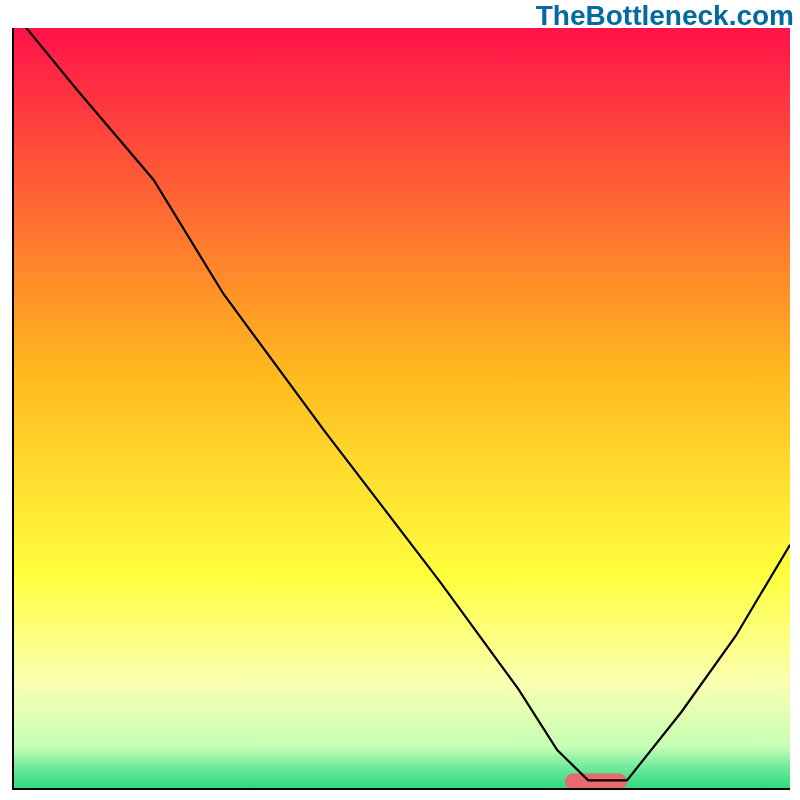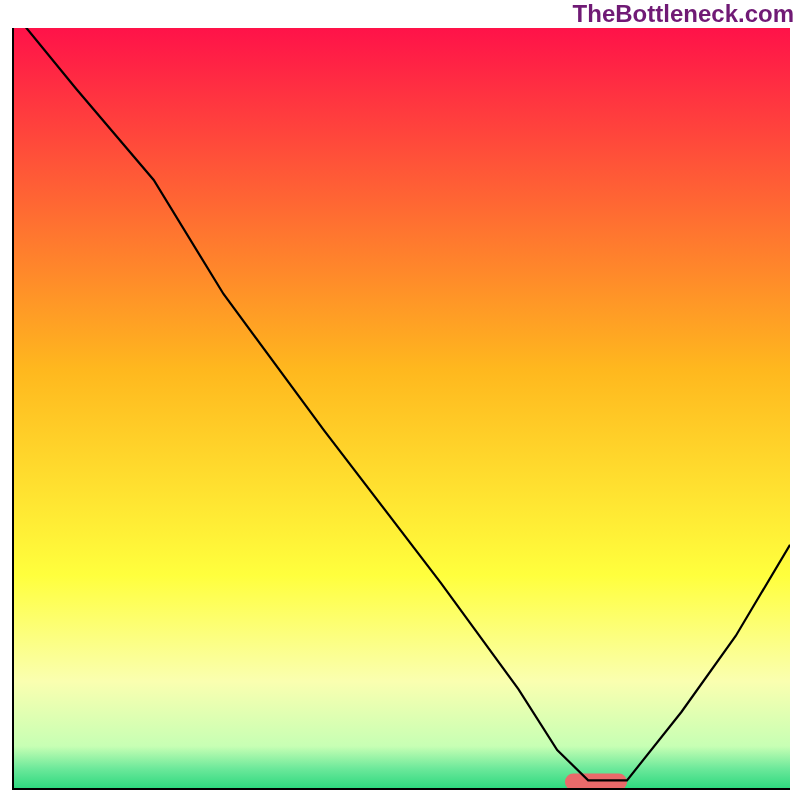--- a/index.html
+++ b/index.html
@@ -1,17 +1,17 @@
 <!DOCTYPE html>
 <html><head>
 <meta charset="utf-8">
 <style>
   html,body{margin:0;padding:0;width:800px;height:800px;overflow:hidden;background:#fff;font-family:Arial,Helvetica,sans-serif}
   .wrap{position:relative;width:800px;height:800px}
-  .attrib{position:absolute;top:0;right:6px;font-size:24px;font-weight:700;color:#701a75}
+  .attrib{position:absolute;top:0;right:6px;font-size:28px;font-weight:700;color:#0369a1}
   .plot{position:absolute;left:12px;top:28px;width:776px;height:760px;border-left:2px solid #000;border-bottom:2px solid #000;overflow:hidden}
   svg{display:block}
 </style>
 </head>
 <body>
 <div class="wrap">
   <div class="attrib">TheBottleneck.com</div>
   <div class="plot">
     <svg id="svg" width="776" height="760">
         <defs>

